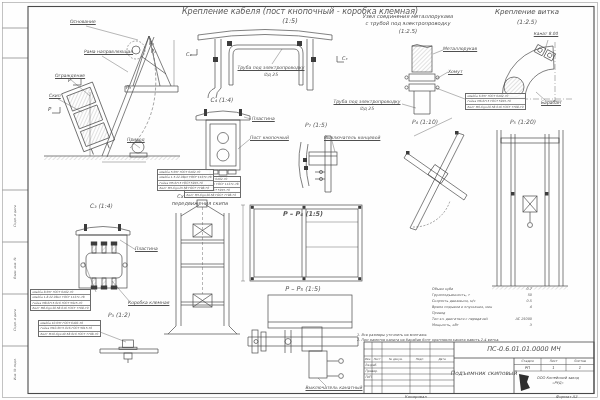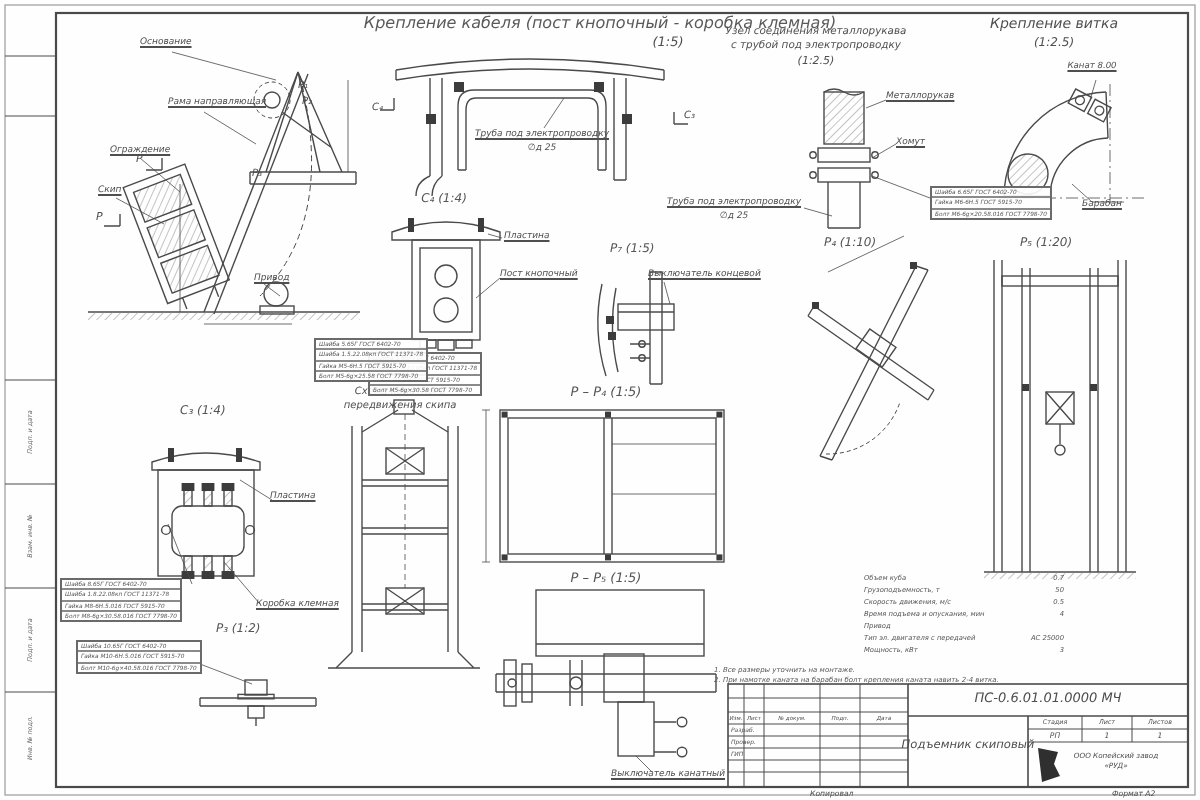--- a/index.html
+++ b/index.html
@@ -213,21 +213,21 @@
       <path d="M372 342 V393.5 M382 342 V393.5 M410 342 V393.5 M430 342 V393.5" stroke-width="0.5"></path>
       <line x1="454" y1="358" x2="594" y2="358"></line>
       <line x1="514" y1="358" x2="514" y2="393.5"></line>
       <path d="M514 364.5 H594 M514 371 H594 M541 358 V371 M566 358 V371" stroke-width="0.5"></path>
       <path d="M519 374 l10 2 -2 6 3 6 -9 3 z" fill="#2f2f2f" stroke="none"></path>
     </g>
   </g>
 </svg>
 
 <div class="L big ctr" style="left:300px;top:7px;">Крепление кабеля (пост кнопочный - коробка клемная)</div>
-<div class="L ctr" style="left:290px;top:18px;font-size:6.5px;margin-left:44px;">(1:5)</div>
+<div class="L ctr" style="left:290px;top:18px;font-size:6.5px;">(1:5)</div>
 
 <div class="L ctr" style="left:408px;top:14px;font-size:5.2px;">Узел соединения металлорукава</div>
 <div class="L ctr" style="left:408px;top:21px;font-size:5.2px;">с трубой под электропроводку</div>
 <div class="L ctr" style="left:408px;top:28px;font-size:5.5px;">(1:2.5)</div>
 
 <div class="L ctr" style="left:527px;top:8px;font-size:7px;">Крепление витка</div>
 <div class="L ctr" style="left:527px;top:19px;font-size:6px;">(1:2.5)</div>
 <div class="L ctr u" style="left:546px;top:32px;font-size:4.3px;">Канат 8.00</div>
 <div class="L ctr u" style="left:551px;top:100px;">Барабан</div>
 
@@ -261,21 +261,21 @@
 <div class="L u" style="left:127px;top:137px;">Привод</div>
 
 <div class="L vt" style="left:90px;top:203px;">С₃ (1:4)</div>
 <div class="L u" style="left:135px;top:246px;">Пластина</div>
 <div class="L u" style="left:128px;top:300px;">Коробка клемная</div>
 <div class="L vt" style="left:108px;top:312px;">Р₃ (1:2)</div>
 
 <div class="L ctr" style="left:200px;top:194px;font-size:5px;">Схема канатного</div>
 <div class="L ctr" style="left:200px;top:200.5px;font-size:5px;">передвижения скипа</div>
 
-<div class="L ctr" style="left:303px;top:193px;font-size:6.5px;color:#555;">Р – Р₄ (1:5)</div>
+<div class="L ctr" style="left:303px;top:211px;font-size:6.5px;color:#555;font-weight:bold;">Р – Р₄ (1:5)</div>
 <div class="L ctr" style="left:303px;top:286px;font-size:6.5px;color:#555;">Р – Р₅ (1:5)</div>
 <div class="L ctr u" style="left:334px;top:385px;">Выключатель канатный</div>
 
 <div class="tbl" style="left:184px;top:176px;">
   <div>Шайба 5.65Г ГОСТ 6402-70</div>
   <div>Шайба 1.5.22.08кп ГОСТ 11371-78</div>
   <div>Гайка М5-6Н.5 ГОСТ 5915-70</div>
   <div>Болт М5-6g×30.58 ГОСТ 7798-70</div>
 </div>
 <div class="tbl" style="left:465px;top:93px;">

